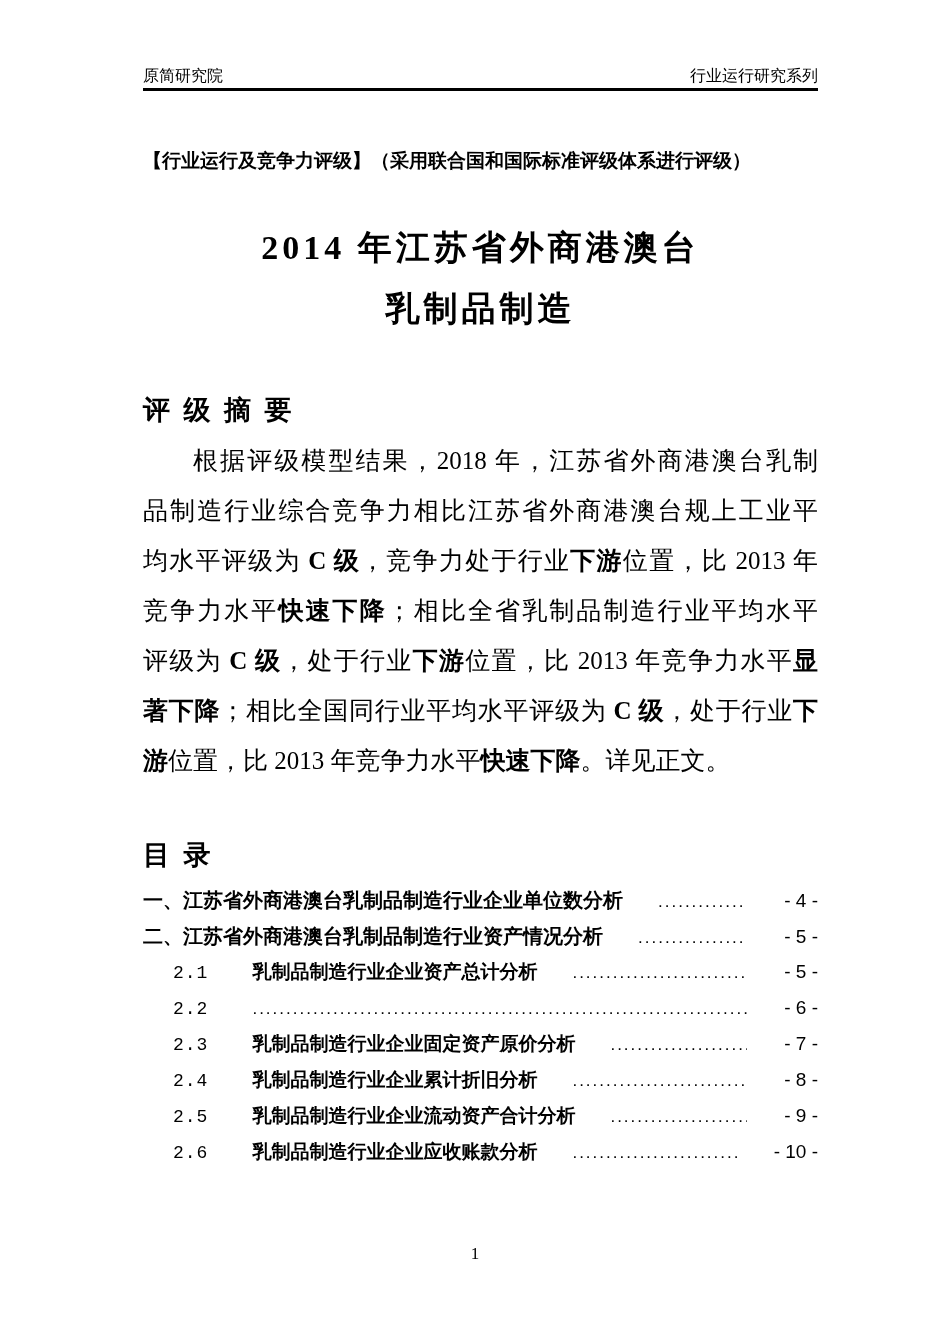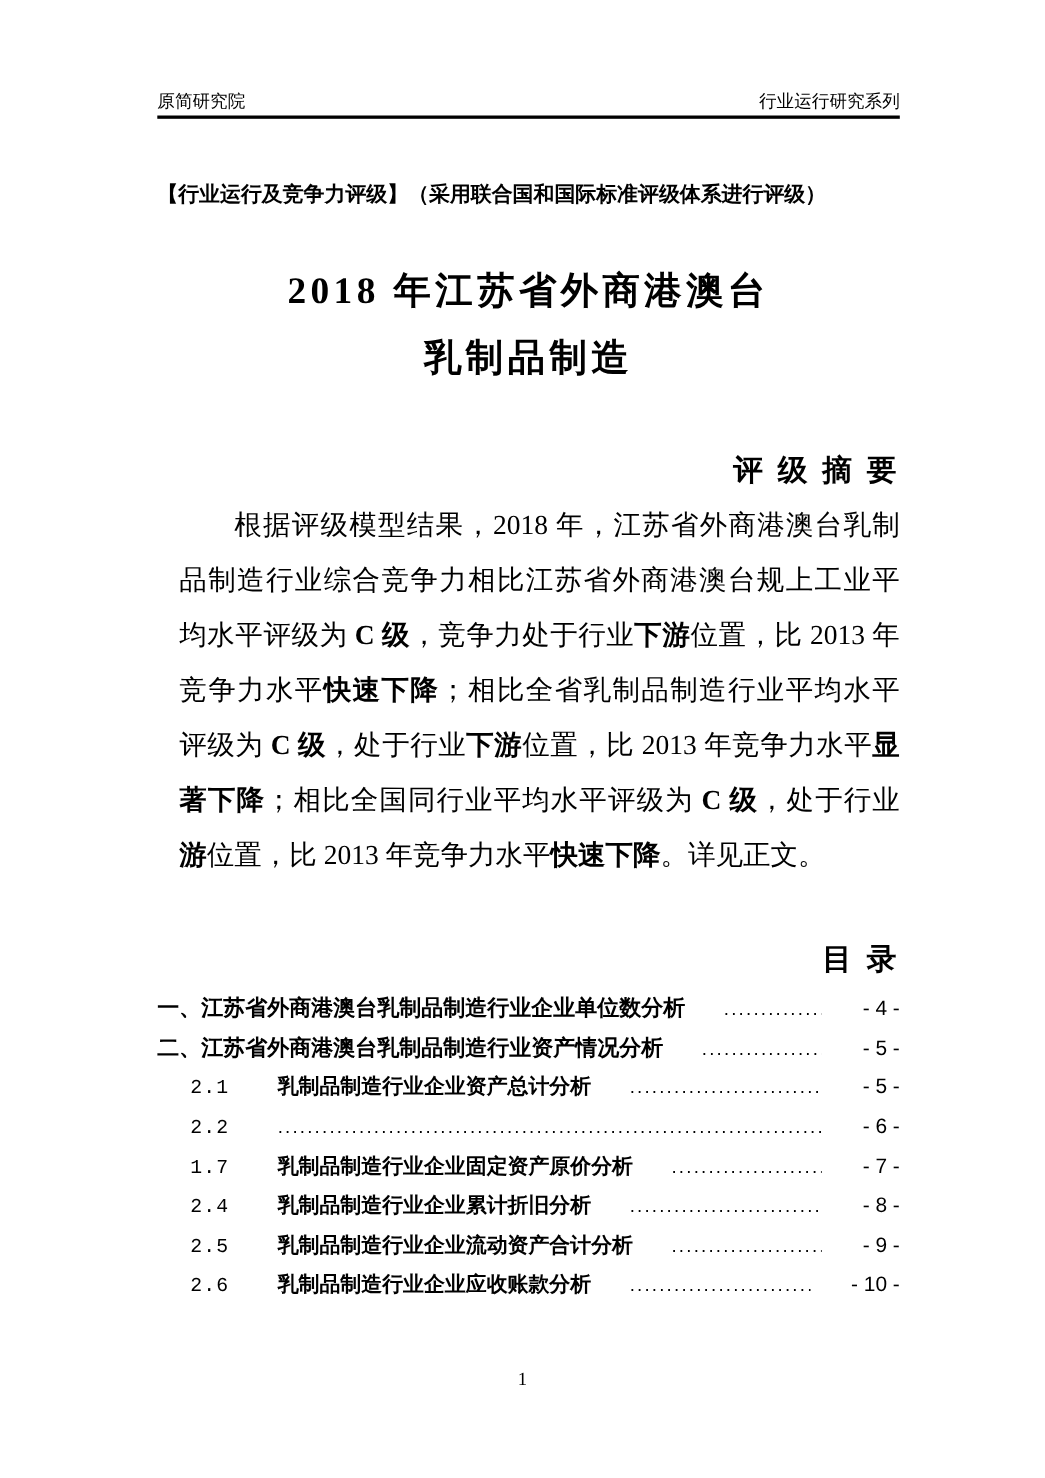--- a/index.html
+++ b/index.html
@@ -12,21 +12,21 @@
     color: #000000;
     box-sizing: border-box;
     padding: 0 132px 0 143px;
     font-family: "Liberation Serif", "DejaVu Serif", serif;
     overflow: hidden;
   }
   .header {
     display: flex;
     justify-content: space-between;
     align-items: flex-start;
-    padding-top: 83px;
+    padding-top: 66px;
     font-family: "Liberation Sans", "DejaVu Sans", sans-serif;
     font-size: 16px;
     line-height: 20px;
   }
   .header-rule {
     height: 0;
     border-bottom: 3px solid #000000;
     margin-top: 2px;
   }
   .subtitle {
@@ -41,37 +41,36 @@
     text-align: center;
     font-weight: bold;
   }
   .title-line {
     font-size: 34px;
     line-height: 61px;
     letter-spacing: 4px;
     white-space: nowrap;
   }
   .sec-heading {
-    text-align: right;
+    text-align: left;
     font-family: "Liberation Sans", "DejaVu Sans", sans-serif;
     font-weight: bold;
     font-size: 27px;
     line-height: 34px;
     letter-spacing: 3px;
   }
   .summary-heading { margin-top: 54px; }
   .summary { margin-top: 9px; font-size: 25px; }
   .sline {
     height: 50px;
     line-height: 50px;
     text-align: justify;
     text-align-last: justify;
     text-justify: inter-character;
     overflow: hidden;
-    margin-left: 20px;
   }
   .sline.indent { text-indent: 50px; }
   .sline.last { text-align-last: left; }
   .sline .b { font-weight: bold; }
   .toc-heading { margin-top: 52px; }
   .toc {
     margin-top: 10px;
     font-family: "Liberation Sans", "DejaVu Sans", sans-serif;
   }
   .toc-row {
@@ -129,21 +128,21 @@
 
   <div class="header">
     <span>原简研究院</span>
     <span>行业运行研究系列</span>
   </div>
   <div class="header-rule"></div>
 
   <div class="subtitle"><span>【行业运行及竞争力评级】</span><span>（采用联合国和国际标准评级体系进行评级）</span></div>
 
   <div class="title-block">
-    <div class="title-line">2018 年江苏省外商港澳台</div>
+    <div class="title-line">2014 年江苏省外商港澳台</div>
     <div class="title-line">乳制品制造</div>
   </div>
 
   <div class="sec-heading summary-heading">评 级 摘 要</div>
 
   <div class="summary">
     <div class="sline indent"><span>根据评级模型结果，2018 年，江苏省外商港澳台乳制</span></div>
     <div class="sline"><span>品制造行业综合竞争力相比江苏省外商港澳台规上工业平</span></div>
     <div class="sline"><span>均水平评级为</span><span class="b"> C 级</span><span>，竞争力处于行业</span><span class="b">下游</span><span>位置，比 2013 年</span></div>
     <div class="sline"><span>竞争力水平</span><span class="b">快速下降</span><span>；相比全省乳制品制造行业平均水平</span></div>
@@ -170,21 +169,21 @@
       <span class="toc-label">乳制品制造行业企业资产总计分析</span>
       <span class="toc-dots"></span>
       <span class="toc-page">- 5 -</span>
     </div>
     <div class="toc-row l2">
       <span class="toc-num">2.2</span>
       <span class="toc-dots"></span>
       <span class="toc-page">- 6 -</span>
     </div>
     <div class="toc-row l2">
-      <span class="toc-num">1.7</span>
+      <span class="toc-num">2.3</span>
       <span class="toc-label">乳制品制造行业企业固定资产原价分析</span>
       <span class="toc-dots"></span>
       <span class="toc-page">- 7 -</span>
     </div>
     <div class="toc-row l2">
       <span class="toc-num">2.4</span>
       <span class="toc-label">乳制品制造行业企业累计折旧分析</span>
       <span class="toc-dots"></span>
       <span class="toc-page">- 8 -</span>
     </div>

